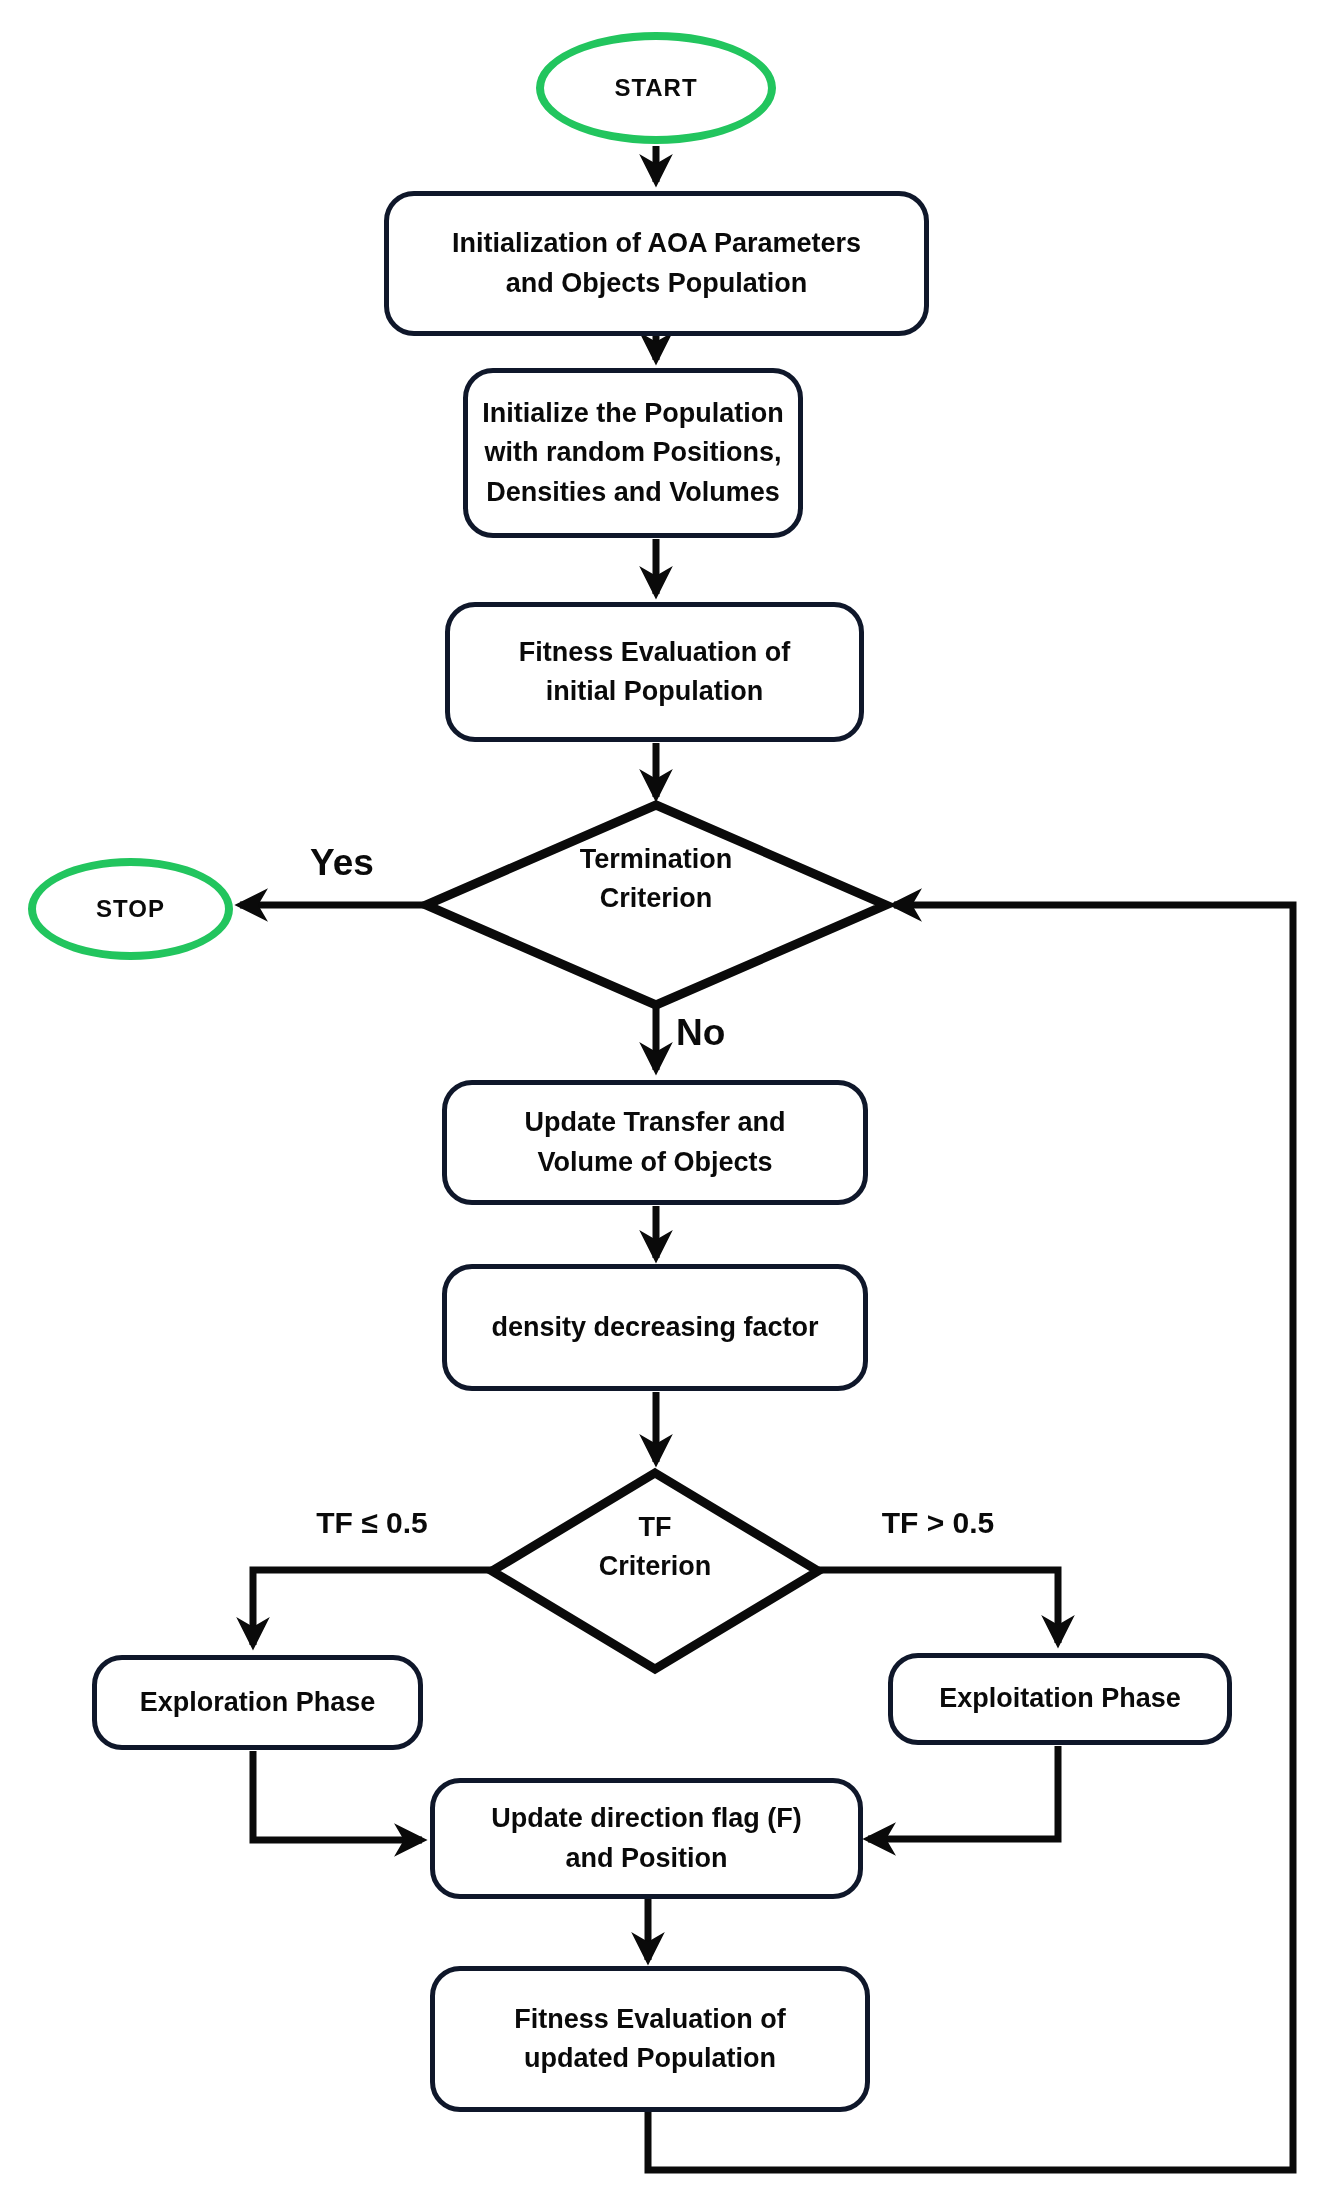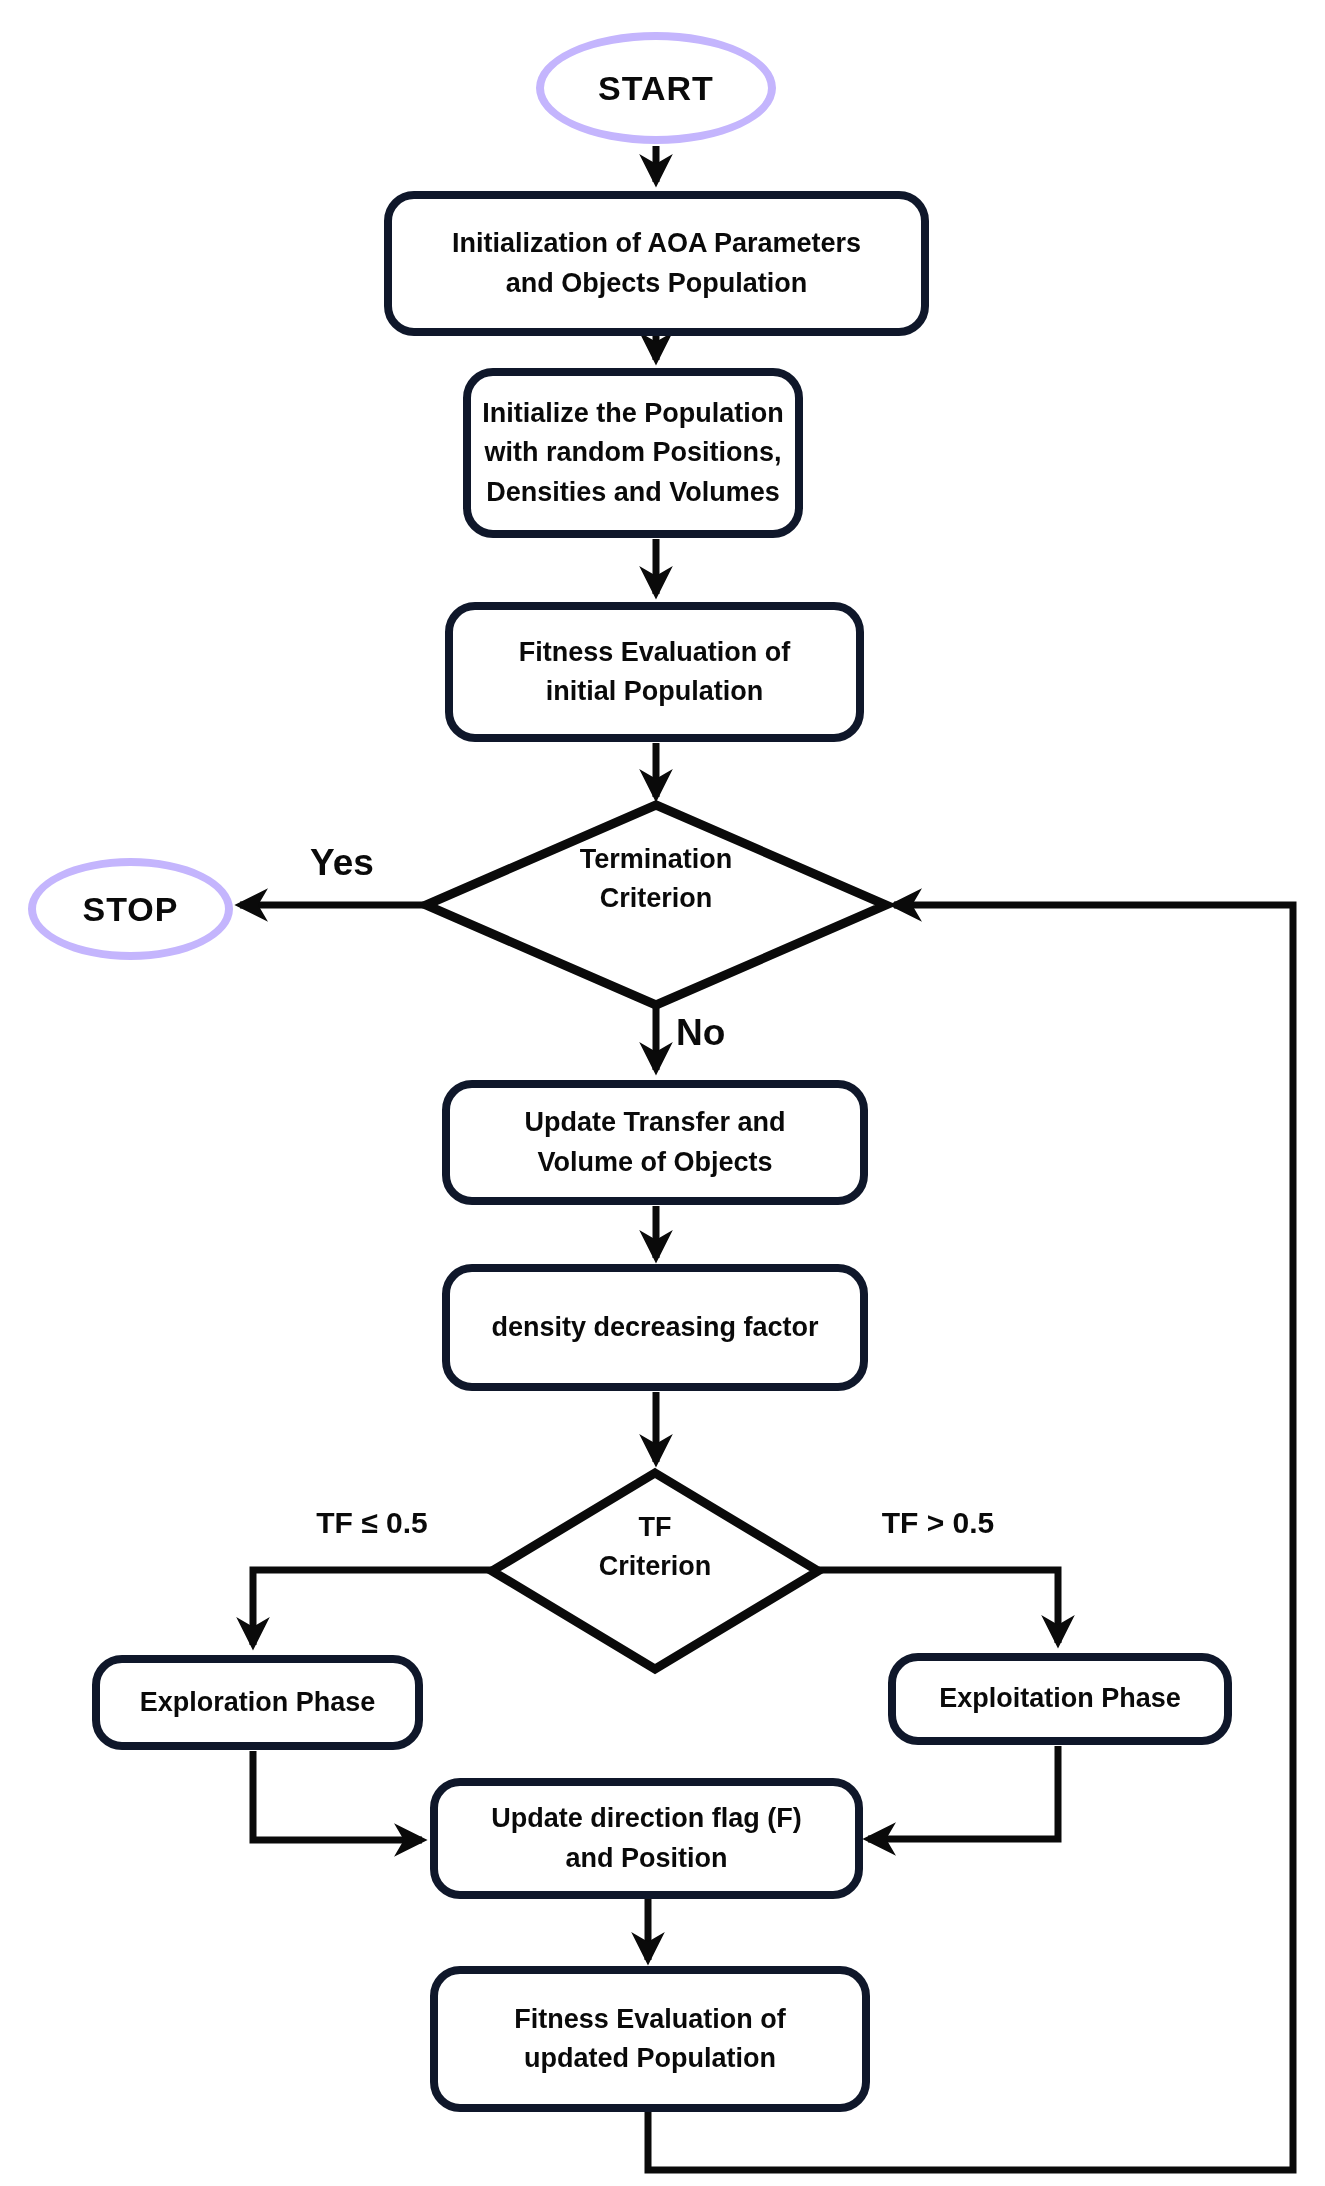--- a/index.html
+++ b/index.html
@@ -28,29 +28,29 @@
     display: flex;
     flex-direction: column;
     align-items: center;
     justify-content: center;
     text-align: center;
     font-weight: bold;
     background: #ffffff;
     z-index: 2;
   }
   .box {
-    border: 8px solid #0f172a;
+    border: 5px solid #0f172a;
     border-radius: 30px;
     font-size: 27px;
     line-height: 1.45;
   }
   .terminal {
-    border: 8px solid #c4b5fd;
+    border: 8px solid #22c55e;
     border-radius: 50%;
-    font-size: 34px;
+    font-size: 24px;
     letter-spacing: 1px;
   }
   .diamond-text {
     position: absolute;
     display: flex;
     flex-direction: column;
     align-items: center;
     text-align: center;
     font-weight: bold;
     font-size: 27px;

